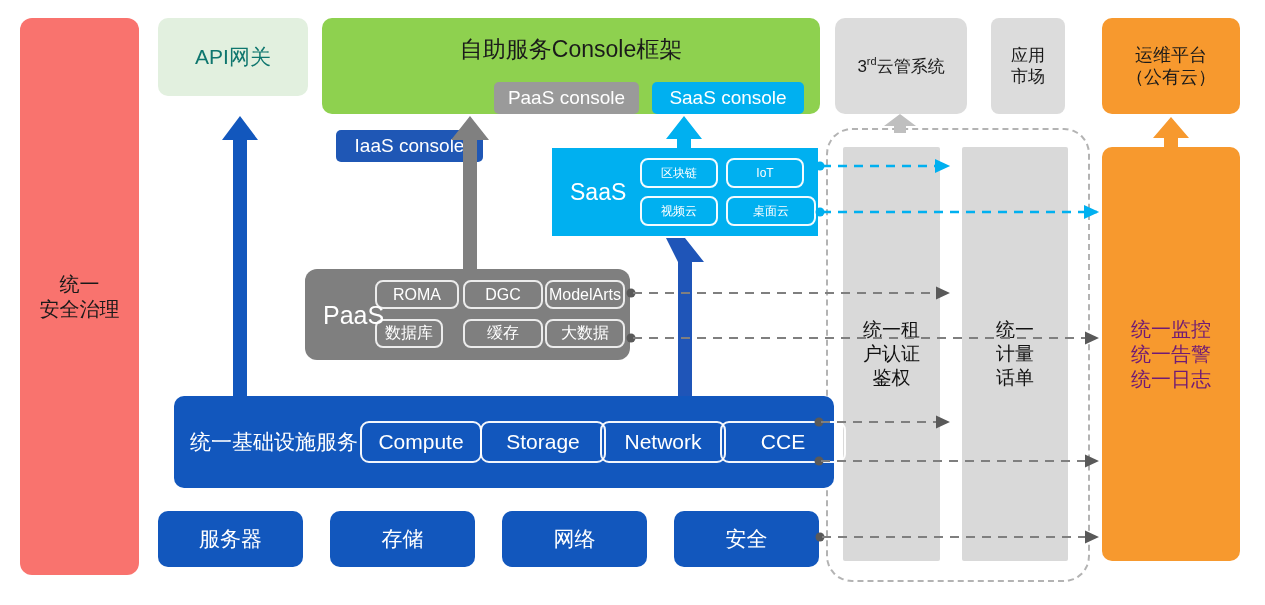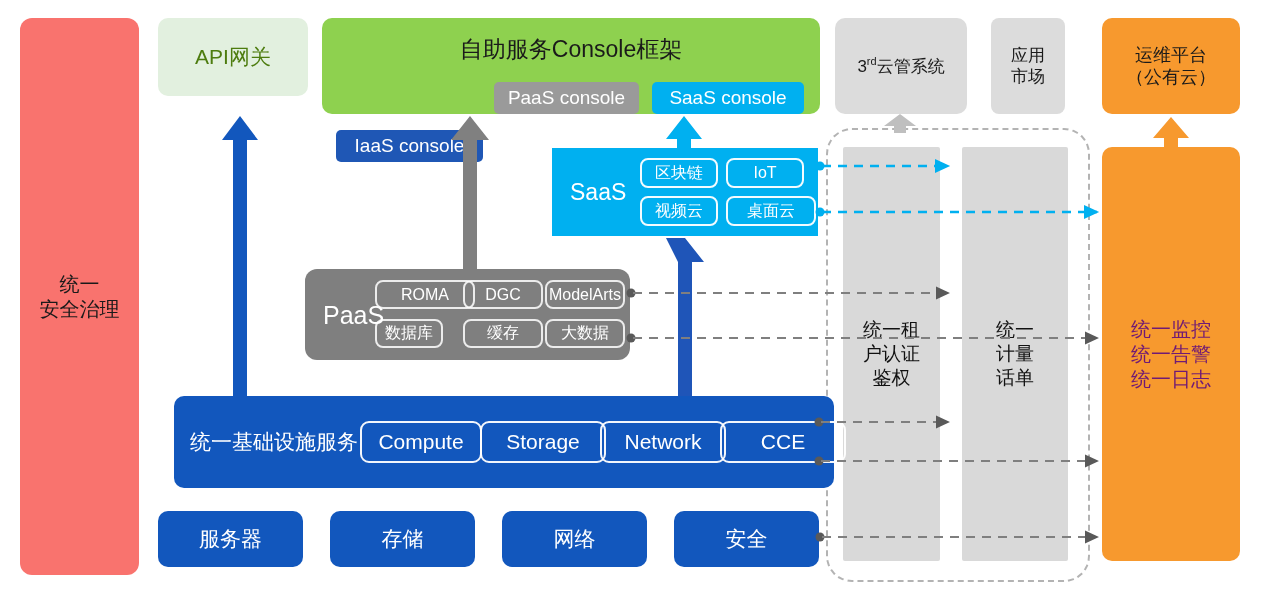--- a/index.html
+++ b/index.html
@@ -4,21 +4,21 @@
 <style>
   html,body{margin:0;padding:0;background:#ffffff;}
   body{font-family:"Liberation Sans","DejaVu Sans",sans-serif;}
   #stage{position:relative;width:1265px;height:605px;background:#fff;overflow:hidden;}
   .box{position:absolute;box-sizing:border-box;display:flex;align-items:center;justify-content:center;text-align:center;line-height:1.25;}
 
   
   .red-panel{background:#f9736e;color:#1a1a1a;font-size:20px;border-radius:12px;}
 
   
-  .apigw{background:#e2f0df;color:#4d7c0f;font-size:21px;border-radius:10px;}
+  .apigw{background:#e2f0df;color:#0f766e;font-size:21px;border-radius:10px;}
 
   
   .console-frame{background:#8ed14f;border-radius:10px;display:block;}
   .console-title{position:absolute;left:0;right:0;top:16px;text-align:center;font-size:23px;color:#1a1a1a;}
   .console-chip{position:absolute;top:64px;height:32px;border-radius:5px;display:flex;align-items:center;justify-content:center;color:#fff;font-size:19px;padding:0 10px;box-sizing:border-box;}
   .chip-iaas{background:#1f57b5;}
   .chip-paas{background:#9a9a9a;}
   .chip-saas{background:#00b0f0;}
 
   
@@ -26,21 +26,21 @@
   .gbox.sq{border-radius:8px;}
   .sup{font-size:11px;vertical-align:super;}
 
   
   .orange{background:#f7992e;color:#1a1a1a;border-radius:10px;font-size:18px;}
   .orange-tall{background:#f7992e;border-radius:10px;color:#701a75;font-size:20px;}
 
   
   .saas-layer{background:#00b0f0;border-radius:0;}
   .saas-label{position:absolute;left:18px;top:50%;transform:translateY(-50%);color:#fff;font-size:23px;}
-  .pill{position:absolute;border:2px solid rgba(255,255,255,.95);border-radius:8px;display:flex;align-items:center;justify-content:center;color:#fff;font-size:16px;box-sizing:border-box;}
+  .pill{position:absolute;border:2px solid rgba(255,255,255,.95);border-radius:8px;display:flex;align-items:center;justify-content:center;color:#fff;font-size:12px;box-sizing:border-box;}
 
   
   .paas-layer{background:#7f7f7f;border-radius:12px;}
   .paas-label{position:absolute;left:18px;top:50%;transform:translateY(-50%);color:#fff;font-size:25px;}
   .pill-g{position:absolute;border:2px solid rgba(255,255,255,.85);border-radius:8px;display:flex;align-items:center;justify-content:center;color:#fff;font-size:16px;box-sizing:border-box;}
 
   
   .infra{background:#1257bd;border-radius:10px;}
   .infra-label{position:absolute;left:16px;top:50%;transform:translateY(-50%);color:#fff;font-size:21px;white-space:nowrap;}
   .pill-b{position:absolute;border:2px solid rgba(255,255,255,.95);border-radius:9px;display:flex;align-items:center;justify-content:center;color:#fff;font-size:21px;box-sizing:border-box;}
@@ -141,21 +141,21 @@
     <div class="pill" style="left:88px;top:48px;width:78px;height:30px;">
       <span>视频云</span>
     </div>
     <div class="pill" style="left:174px;top:48px;width:90px;height:30px;">
       <span>桌面云</span>
     </div>
   </div>
 
   <div class="paas-layer" style="position:absolute;left:305px;top:269px;width:325px;height:91px;">
     <div class="paas-label">PaaS</div>
-    <div class="pill-g" style="left:70px;top:11px;width:100px;height:29px;">
+    <div class="pill-g" style="left:70px;top:11px;width:84px;height:29px;">
       <span>ROMA</span>
     </div>
     <div class="pill-g" style="left:158px;top:11px;width:80px;height:29px;">
       <span>DGC</span>
     </div>
     <div class="pill-g" style="left:240px;top:11px;width:80px;height:29px;">
       <span>ModelArts</span>
     </div>
     <div class="pill-g" style="left:70px;top:50px;width:68px;height:29px;">
       <span>数据库</span>

